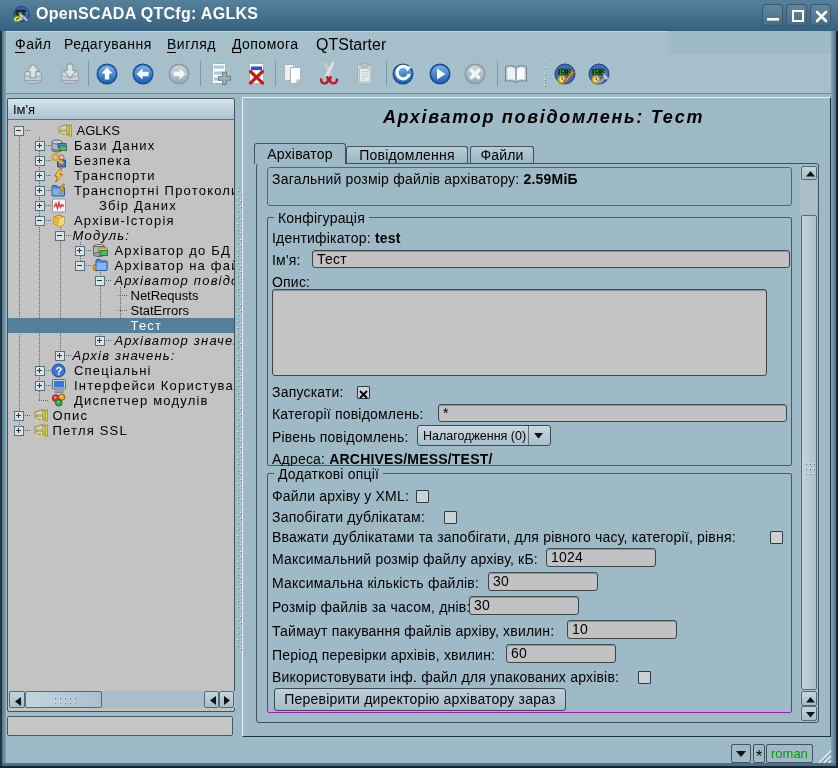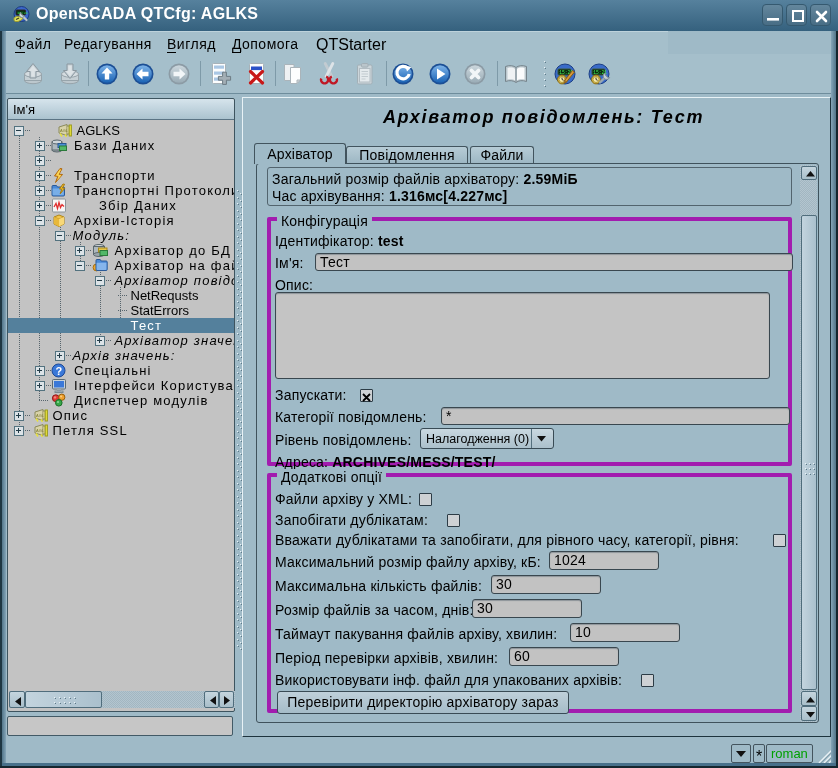--- a/index.html
+++ b/index.html
@@ -55,21 +55,21 @@
 
 
 #rightpanel { font-size:14px; letter-spacing:0.2px; left:242px; top:97px; width:589px; height:640px; background:#9fbac7; border-top:1px solid #e8f2f6; border-left:1px solid #e8f2f6; border-right:1px solid #1d333d; border-bottom:1px solid #1d333d; }
 #ptitle { position:absolute; left:8px; top:9px; width:585px; text-align:center; font-size:18px; font-weight:bold; font-style:italic; letter-spacing:1.7px; }
 .tab { position:absolute; border:1px solid #42545e; border-bottom:none; border-radius:3px 3px 0 0; text-align:center; }
 .tab-active { background:#9fbac7; z-index:3; height:21px; line-height:20px; top:45px; }
 .tab-in { background:linear-gradient(#b7ccd6,#9cb6c3); height:18px; line-height:17px; top:48px; }
 #scrollframe { position:absolute; left:13px; top:65px; width:563px; height:560px; border:1px solid #3f525c; border-radius:3px; }
 
 
-.gbox { position:absolute; border:4px solid #a21caf; border-radius:2px; }
+.gbox { position:absolute; border:1px solid #a21caf; border-radius:2px; }
 .glabel { position:absolute; top:-8px; left:6px; background:#9fbac7; padding:0 4px; }
 .statbox { position:absolute; border:1px solid #52646e; border-radius:3px; }
 .tfield { position:absolute; background:#c2c2c2; border:1px solid #39474f; border-radius:3px; line-height:16px; padding-left:4px; box-shadow:inset 0 1px 1px #8d9499; }
 .tarea { position:absolute; background:#c4c4c4; border:1px solid #39474f; border-radius:3px; box-shadow:inset 0 1px 1px #8d9499; }
 .cb { position:absolute; width:13px; height:13px; background:#cdd1d4; border:1px solid #2c3c46; border-radius:1px; }
 .fl { position:absolute; white-space:nowrap; }
 
 
 .sbtn { position:absolute; background:linear-gradient(#c5d5de,#a9bfca); border:1px solid #506d7c; border-radius:2px; }
 .sbtn svg { position:absolute; }
@@ -308,20 +308,30 @@
               <rect x="7" y="5.5" width="8" height="4" fill="#4a90d8" stroke="#2a5a92"></rect>
               <rect x="8.5" y="8" width="7" height="4.5" fill="#52b868" stroke="#2a7a3a"></rect>
             </svg></span>
           <span class="cy" style="left:66px;">Бази Даних</span>
         </div>
 <div class="exp" style="left:26.5px; top:35px;">
           <i></i>
           <u></u>
         </div>
 <div class="doth" style="left:37.5px; top:39px; width:6px;"></div>
+<div class="trow" style="top:32px;">
+          <span class="ticn" style="left:43px;"><svg width="16" height="15" viewBox="0 0 16 15">
+              <circle cx="10.5" cy="4.5" r="2.6" fill="#f0b890" stroke="#a87040"></circle>
+              <path d="M6.5 7 h8 v7 h-8 Z" fill="#4a78c8" stroke="#2a4a88"></path>
+              <path d="M10 7.5 l1 2.5 -1 4 -1-4 Z" fill="#d03030"></path>
+              <circle cx="4.2" cy="4.2" r="3" fill="none" stroke="#d8a020" stroke-width="1.8"></circle>
+              <path d="M6.3 6.3 L11 11 M9 9 l2-1.6 M10.5 10.5 l1.8-1.5" stroke="#e8b830" stroke-width="1.8"></path>
+            </svg></span>
+          <span class="cy" style="left:66px;">Безпека</span>
+        </div>
 <div class="exp" style="left:26.5px; top:50px;">
           <i></i>
           <u></u>
         </div>
 <div class="doth" style="left:37.5px; top:54px; width:6px;"></div>
 <div class="trow" style="top:47px;">
           <span class="ticn" style="left:43px;"><svg width="16" height="15" viewBox="0 0 16 15">
               <path d="M9 0.5 L3.5 8 L6.8 8.3 L4.5 14.5 L11.5 6.5 L8 6.2 L11 0.8 Z" fill="#f0a830" stroke="#b06a10"></path>
               <path d="M8.6 1.6 L5 7.4 L7.8 7.7 L6.2 12.2 L10.4 7.2 L7.4 6.9 L9.8 2 Z" fill="#f8d858"></path>
             </svg></span>
@@ -675,21 +685,20 @@
 <div class="grip" style="left:237px; top:645.0px;"></div>
 <div class="grip" style="left:240px; top:648.0px;"></div>
   <div class="abs" id="rightpanel">
     <div id="ptitle">Архіватор повідомлень: Тест</div>
     <div class="tab tab-active" style="left:11px; width:92px;">Архіватор</div>
     <div class="tab tab-in" style="left:103px; width:122px;">Повідомлення</div>
     <div class="tab tab-in" style="left:227px; width:64px;">Файли</div>
     <div id="scrollframe">
         <div class="statbox" style="left:10px; top:3px; width:525px; height:39px;">
           <div class="fl" style="left:4px; top:3px;">Загальний розмір файлів архіватору: <b>2.59МіБ</b></div>
-          <div class="fl" style="left:4px; top:20px;">Час архівування: <b>1.316мс[4.227мс]</b></div>
         </div>
 <div class="gbox" style="left:10px; top:53px; width:525px; height:249px;">
           <div class="glabel">Конфігурація</div>
           <div class="fl" style="left:4px; top:12px;">Ідентифікатор: <b>test</b></div>
           <div class="fl" style="left:4px; top:34px;">Ім'я:</div>
           <div class="tfield" style="left:44px; top:32px; width:478px; height:18px;">Тест</div>
           <div class="fl" style="left:4px; top:56px;">Опис:</div>
           <div class="tarea" style="left:4px; top:71px; width:495px; height:87px;"></div>
           <div class="fl" style="left:4px; top:166px;">Запускати:</div>
           <div class="cb" style="left:89px; top:168px;"><svg width="11" height="11">

